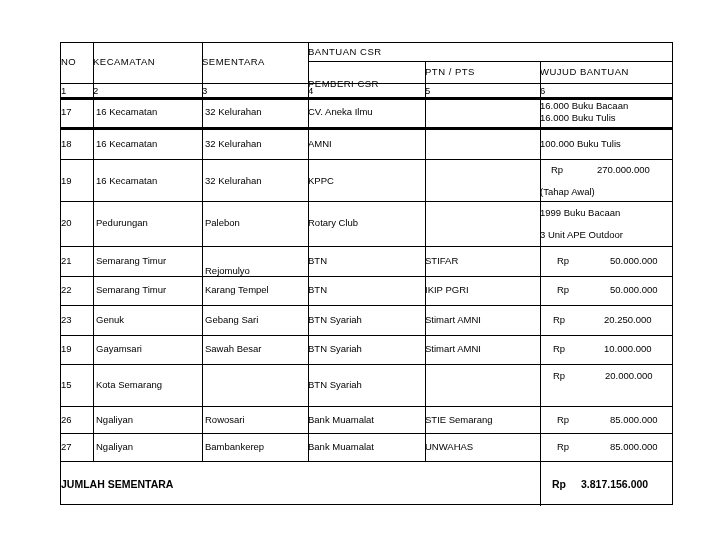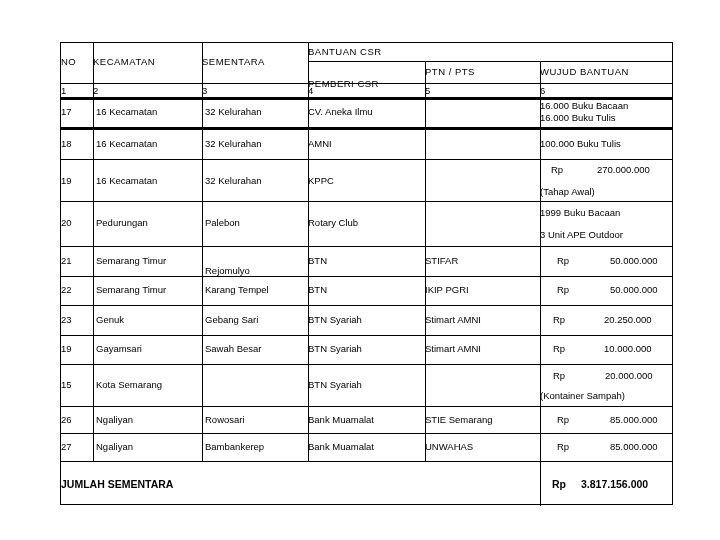--- a/index.html
+++ b/index.html
@@ -115,21 +115,20 @@
   <div class="cell c" style="left:247px; width:117px; top:300px;">BTN Syariah</div>
   <div class="cell c" style="left:364px; width:115px; top:300px;">Stimart AMNI</div>
   <div class="cell" style="left:492px; top:300px;">Rp</div>
   <div class="cell" style="left:543px; top:300px;">10.000.000</div>
 
   <div class="cell c" style="left:0; width:32px; top:336px;">15</div>
   <div class="cell l" style="left:33px; width:108px; top:336px;">Kota Semarang</div>
   <div class="cell c" style="left:247px; width:117px; top:336px;">BTN Syariah</div>
   <div class="cell" style="left:492px; top:327px;">Rp</div>
   <div class="cell" style="left:544px; top:327px;">20.000.000</div>
-  <div class="cell c" style="left:479px; width:133px; top:347px;">(Kontainer Sampah)</div>
 
   <div class="cell c" style="left:0; width:32px; top:371px;">26</div>
   <div class="cell l" style="left:33px; width:108px; top:371px;">Ngaliyan</div>
   <div class="cell l" style="left:142px; width:105px; top:371px;">Rowosari</div>
   <div class="cell c" style="left:247px; width:117px; top:371px;">Bank Muamalat</div>
   <div class="cell c" style="left:364px; width:115px; top:371px;">STIE Semarang</div>
   <div class="cell" style="left:496px; top:371px;">Rp</div>
   <div class="cell" style="left:549px; top:371px;">85.000.000</div>
 
   <div class="cell c" style="left:0; width:32px; top:398px;">27</div>

